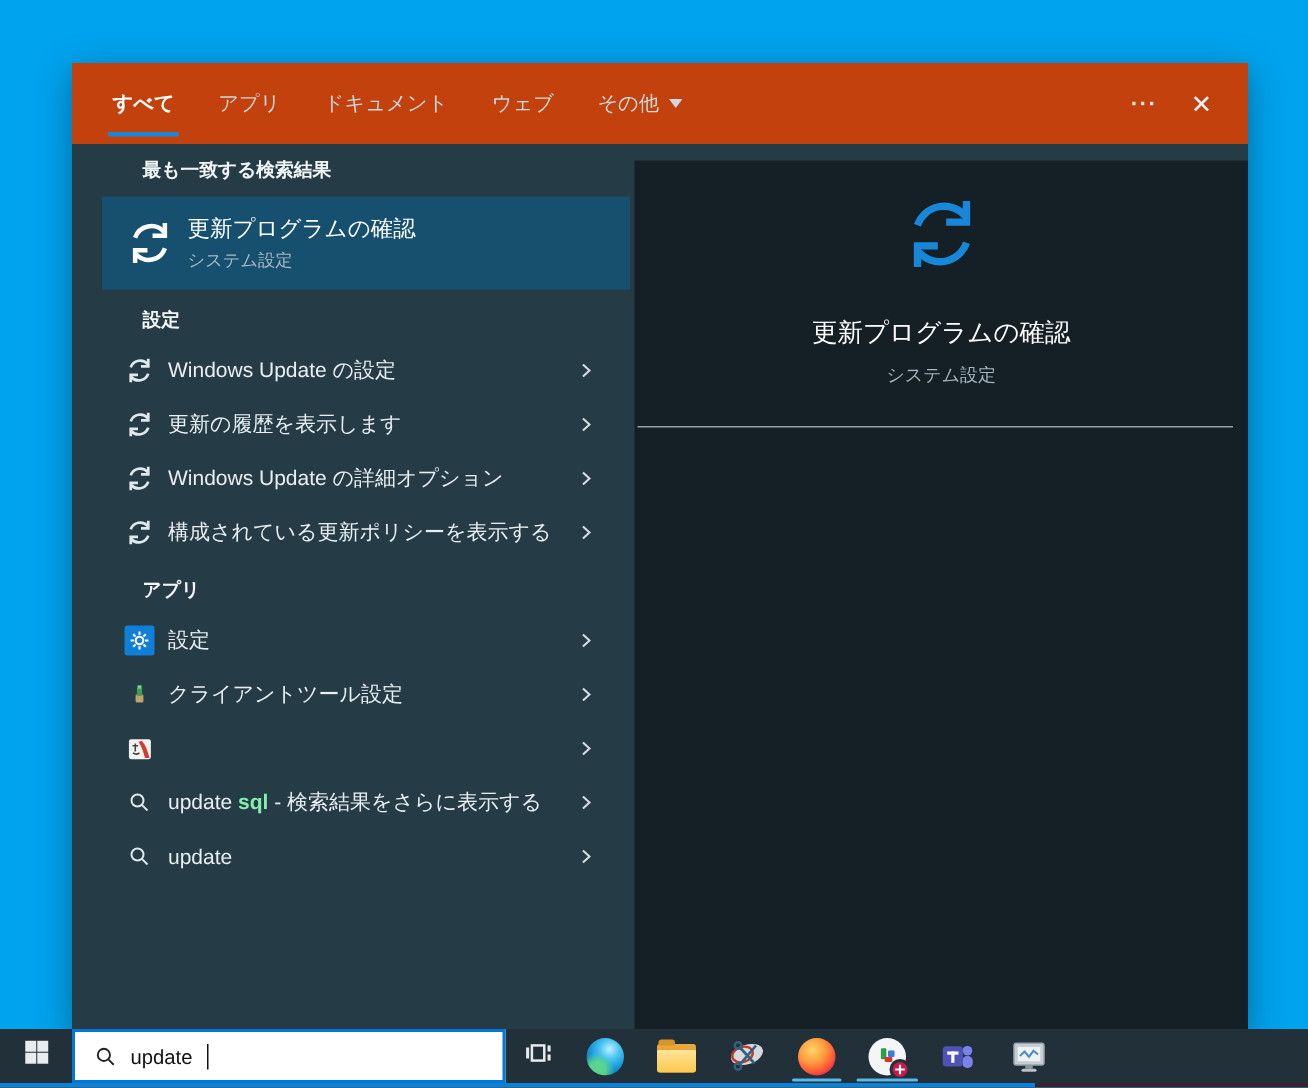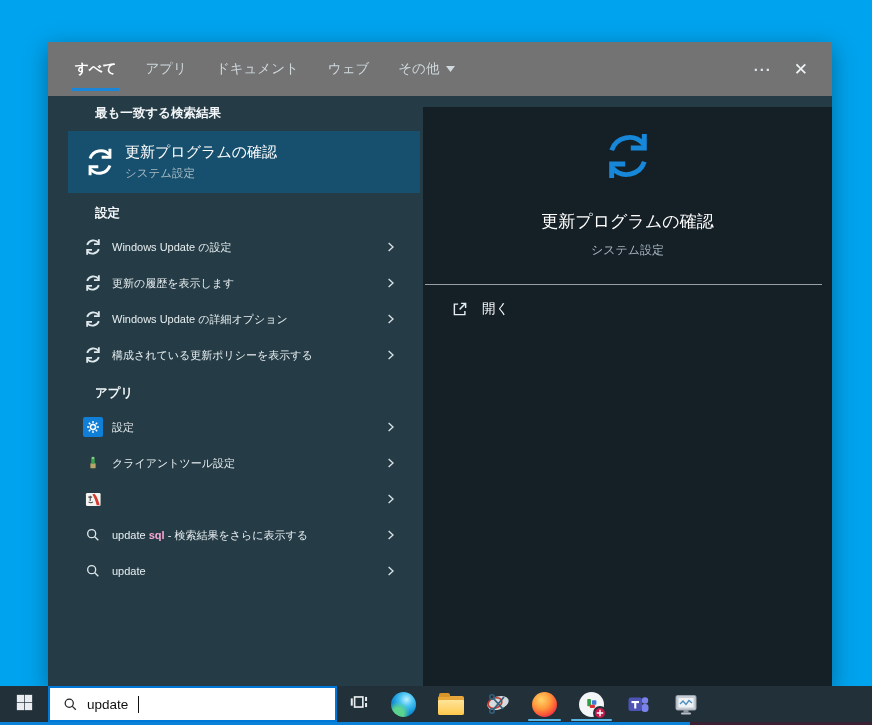--- a/index.html
+++ b/index.html
@@ -9,21 +9,21 @@
     background:#00a3ee;
     font-family:"Liberation Sans","DejaVu Sans",sans-serif;
     -webkit-font-smoothing:antialiased;
   }
   
   .panel {
     position:absolute; left:48px; top:42px; width:784px; height:644px;
     background:#253c46; box-shadow:0 6px 22px rgba(0,0,0,.35);
   }
   .hdr {
-    position:relative; height:54px; background:#737373;
+    position:relative; height:54px; background:#c2410c;
     display:flex; padding:0 24px 0 27px;
   }
   .tabs { display:flex; gap:29px; align-items:center; }
   .tab { position:relative; font-size:13.5px; color:#cfd9de; cursor:default; white-space:nowrap; }
   .tab.active { color:#fff; font-weight:bold; }
   .tab.active::after {
     content:""; position:absolute; left:-3px; right:-3px; top:calc(100% + 10px);
     height:3px; background:#1a86d9;
   }
   .tab .dd { display:inline-block; margin-left:7px; vertical-align:1px; }
@@ -38,22 +38,22 @@
   .best-row {
     margin-top:2px; height:62px; background:#17506e; display:flex; align-items:center;
     padding-left:15px;
   }
   .best-row .bicon { width:34px; color:#fff; flex:none; }
   .best-text { margin-left:8px; }
   .best-title { font-size:15px; color:#fff; }
   .best-sub { font-size:11.5px; color:#a9bac4; margin-top:4px; }
   .row { position:relative; height:36px; display:flex; align-items:center; padding-left:15px; }
   .ric { width:20px; height:20px; display:flex; align-items:center; justify-content:center; flex:none; color:#dfe8ec; }
-  .rlabel { margin-left:9px; font-size:11px; color:#e8eef1; white-space:nowrap; }
-  .rlabel b { font-weight:bold; color:#f9a8d4; }
+  .rlabel { margin-left:9px; font-size:14px; color:#e8eef1; white-space:nowrap; }
+  .rlabel b { font-weight:bold; color:#86efac; }
   .chev { position:absolute; right:22px; top:50%; transform:translateY(-50%); width:15px; height:15px; color:#d4dde2; }
   .sync { display:block; width:100%; height:100%; }
   .gear-tile { width:20px; height:20px; border-radius:2px; background:#0f7fd7; display:flex; align-items:center; justify-content:center; }
   
   .rightcol { flex:1; background:#141f26; margin:11px 0 0 3px; position:relative; }
   .pv-icon { width:56px; height:56px; margin:21px auto 0; color:#1787d9; }
   .pv-title { margin-top:26px; text-align:center; font-size:17px; color:#fff; }
   .pv-sub { margin-top:9px; text-align:center; font-size:12px; color:#a7b6bf; }
   .pv-divider { margin:25px 10px 0 2px; border-top:1.5px solid #98a0a5; }
   .pv-open { margin-top:15px; display:flex; align-items:center; padding-left:28px; gap:13px; }
@@ -277,30 +277,20 @@
           <svg class="sync" viewBox="0 0 24 24" fill="none" stroke="currentColor" stroke-width="2.1">
             <path d="M5 9.5 A8 8 0 0 1 18.6 6.8"></path>
               <path d="M19 2.6 V8.6 H13.2"></path>
             <path d="M19 14.5 A8 8 0 0 1 5.4 17.2"></path>
               <path d="M5 21.4 V15.4 H10.8"></path>
           </svg>
         </div>
         <div class="pv-title">更新プログラムの確認</div>
         <div class="pv-sub">システム設定</div>
         <div class="pv-divider"></div>
-        <div class="pv-open">
-          <span class="oicon">
-            <svg viewBox="0 0 24 24" fill="none" stroke="currentColor" stroke-width="1.9">
-                <path d="M9.5 5.5 H4.5 V19.5 H18.5 V14.5"></path>
-                <path d="M13.5 4.5 H19.5 V10.5"></path>
-                <path d="M19.2 4.8 L11.5 12.5"></path>
-              </svg>
-          </span>
-          <span class="olabel">開く</span>
-        </div>
       </div>
     </div>
   </div>
 
   <div class="taskbar">
     <div class="tb-start">
       <span>
         <svg width="17" height="17" viewBox="0 0 20 20" fill="#e9edf0">
             <rect x="1" y="1" width="8.6" height="8.6"></rect>
             <rect x="10.4" y="1" width="8.6" height="8.6"></rect>

